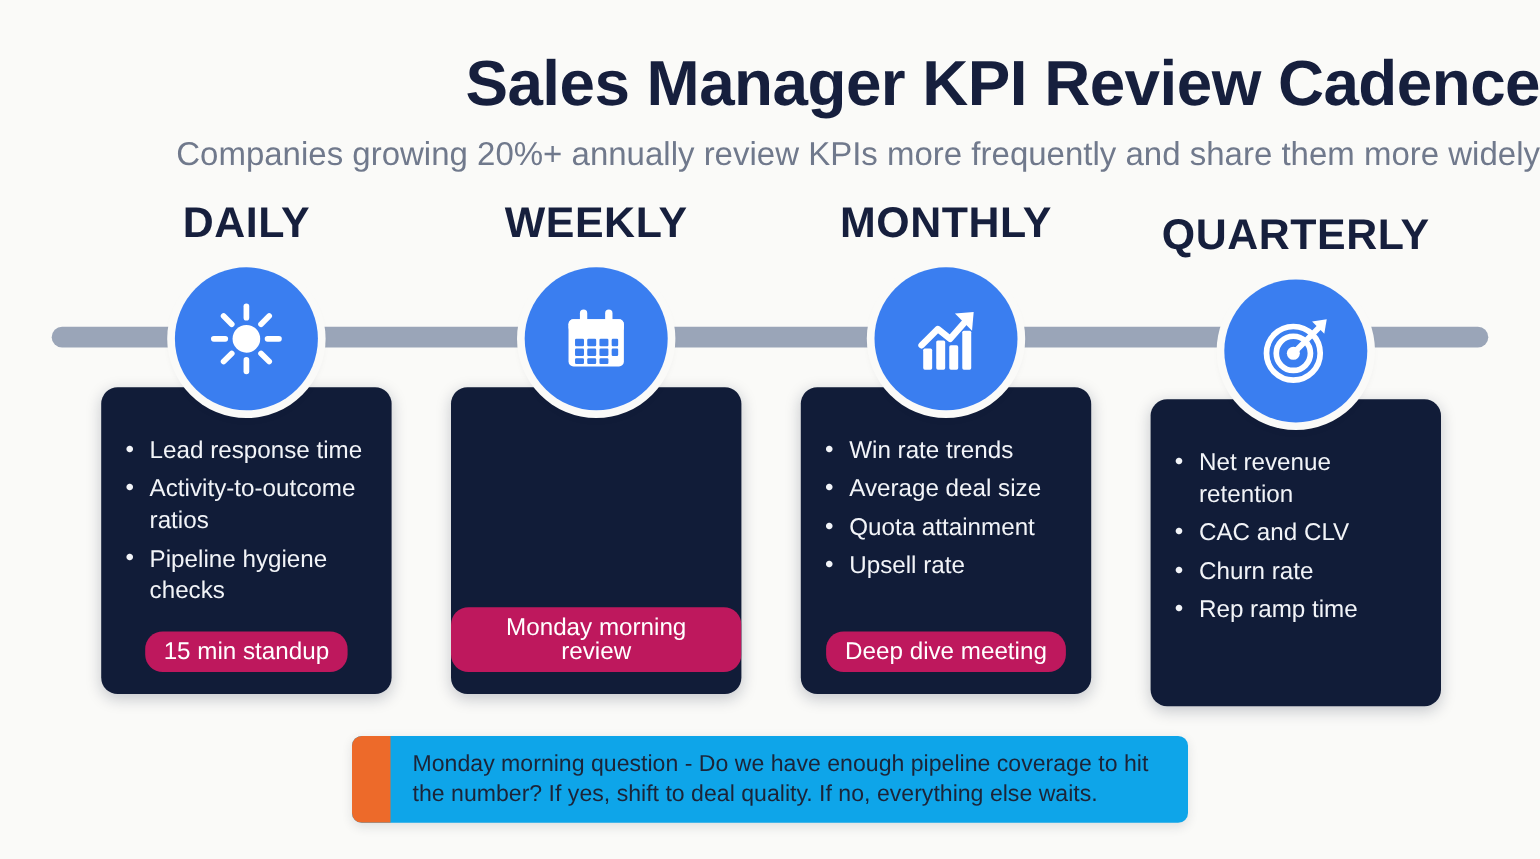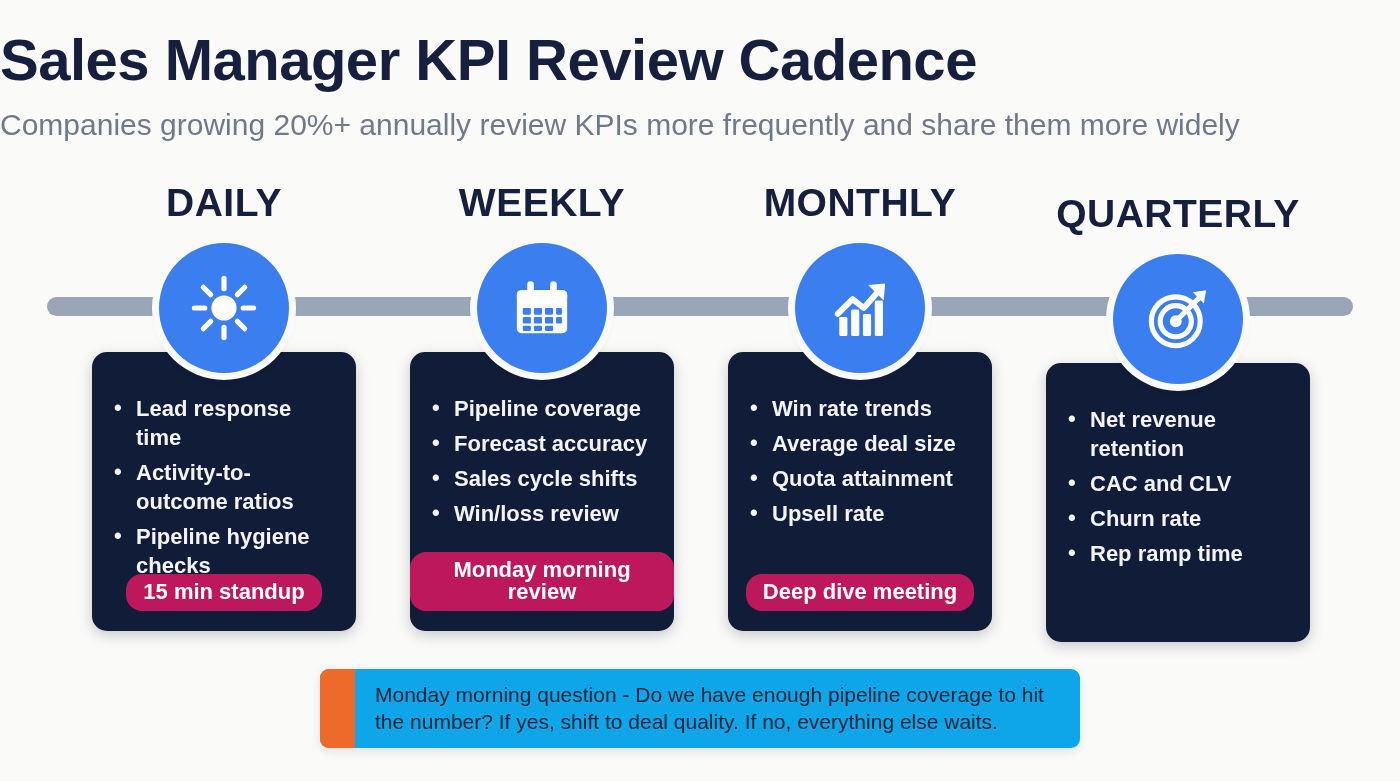--- a/index.html
+++ b/index.html
@@ -10,22 +10,22 @@
     width: 1400px;
     height: 781px;
     background: #fafaf8;
     font-family: "Liberation Sans", sans-serif;
     overflow: hidden;
     position: relative;
   }
 
   
   #header {
-    text-align: left;
-    padding-top: 30px;
+    text-align: right;
+    padding-top: 46px;
   }
   #page-title {
     font-size: 58px;
     font-weight: bold;
     color: #161f3d;
     letter-spacing: -0.5px;
     line-height: 1.05;
     margin: 0;
   }
   #page-subtitle {
@@ -104,21 +104,20 @@
     left: 27px;
     width: 264px;
     height: 279px;
     background: #111c38;
     border-radius: 15px;
     box-shadow: 0 4px 14px rgba(15,25,50,0.22);
     z-index: 1;
     box-sizing: border-box;
     padding: 42px 0 0 0;
     overflow: hidden;
-    font-weight: bold;
   }
   .card ul {
     margin: 0;
     padding: 0 18px 0 44px;
     list-style: none;
   }
   .card li {
     color: #f2f4f8;
     font-size: 22px;
     line-height: 1.32;
@@ -240,26 +239,20 @@
             <rect x="54" y="62" width="11" height="9" rx="1.5"></rect>
             <rect x="69" y="62" width="8" height="9" rx="1.5"></rect>
             <rect x="24" y="74" width="11" height="7" rx="1.5"></rect>
             <rect x="39" y="74" width="11" height="7" rx="1.5"></rect>
             <rect x="54" y="74" width="11" height="7" rx="1.5"></rect>
           </g>
         </svg>
       </div>
     </div>
     <div class="card">
-      <ul>
-        <li>Pipeline coverage</li>
-        <li>Forecast accuracy</li>
-        <li>Sales cycle shifts</li>
-        <li>Win/loss review</li>
-      </ul>
       <div class="badge-row">
         <span class="badge">Monday morning review</span>
       </div>
     </div>
   </div>
 
   <div class="column col-2">
     <div class="col-label">MONTHLY</div>
     <div class="icon-wrap">
       <div class="icon-circle">

